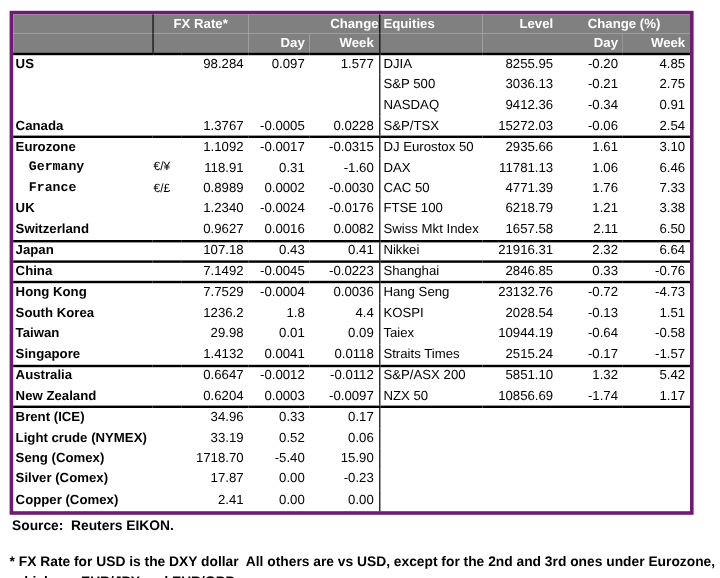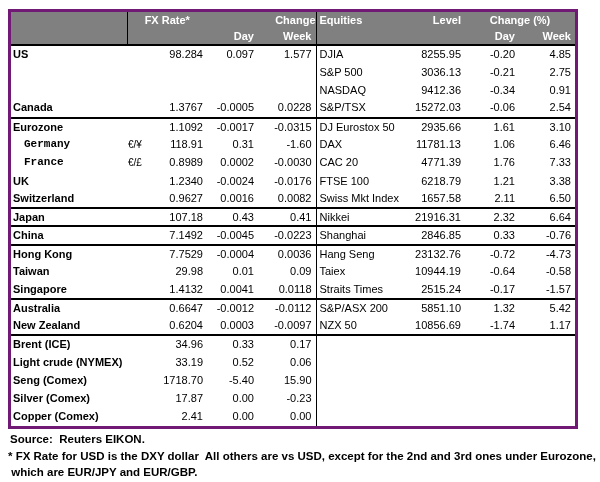--- a/index.html
+++ b/index.html
@@ -50,21 +50,21 @@
   .h-day, .h-week { text-align: right; padding-right: 4px !important; }
   .h-equities { text-align: left; padding-left: 3px !important; }
   .h-level { text-align: right; padding-right: 4px !important; }
   .h-changepct { text-align: center; }
   .c-name { font-weight: bold; padding-left: 2px !important; }
   .c-name.indent { padding-left: 13px !important; font-family: Liberation Mono, monospace; }
   .c-pair { font-size: 10px; text-align: left; padding-left: 1px !important; }
   .c-num { text-align: right; padding-right: 4px !important; }
   .c-eqname { text-align: left; padding-left: 3px !important; }
   .source-line {
-    margin: 4px 0 3px 2px;
+    margin: 4px 0 16px 2px;
     font-size: 11.5px;
     font-weight: bold;
     white-space: pre-wrap;
   }
   .footnote {
     margin: 3px 0 0 0;
     font-size: 11.5px;
     font-weight: bold;
     line-height: 1.4;
   }
@@ -173,21 +173,21 @@
             <td class="c-num">11781.13</td>
             <td class="c-num">1.06</td>
             <td class="c-num">6.46</td>
           </tr>
           <tr>
             <td class="c-name indent">France</td>
             <td class="c-pair">€/£</td>
             <td class="c-num">0.8989</td>
             <td class="c-num">0.0002</td>
             <td class="c-num">-0.0030</td>
-            <td class="c-eqname divL">CAC 20</td>
+            <td class="c-eqname divL">CAC 50</td>
             <td class="c-num">4771.39</td>
             <td class="c-num">1.76</td>
             <td class="c-num">7.33</td>
           </tr>
           <tr>
             <td class="c-name">UK</td>
             <td class="c-pair"></td>
             <td class="c-num">1.2340</td>
             <td class="c-num">-0.0024</td>
             <td class="c-num">-0.0176</td>
@@ -232,20 +232,31 @@
           <tr class="group-start">
             <td class="c-name">Hong Kong</td>
             <td class="c-pair"></td>
             <td class="c-num">7.7529</td>
             <td class="c-num">-0.0004</td>
             <td class="c-num">0.0036</td>
             <td class="c-eqname divL">Hang Seng</td>
             <td class="c-num">23132.76</td>
             <td class="c-num">-0.72</td>
             <td class="c-num">-4.73</td>
+          </tr>
+          <tr>
+            <td class="c-name">South Korea</td>
+            <td class="c-pair"></td>
+            <td class="c-num">1236.2</td>
+            <td class="c-num">1.8</td>
+            <td class="c-num">4.4</td>
+            <td class="c-eqname divL">KOSPI</td>
+            <td class="c-num">2028.54</td>
+            <td class="c-num">-0.13</td>
+            <td class="c-num">1.51</td>
           </tr>
           <tr>
             <td class="c-name">Taiwan</td>
             <td class="c-pair"></td>
             <td class="c-num">29.98</td>
             <td class="c-num">0.01</td>
             <td class="c-num">0.09</td>
             <td class="c-eqname divL">Taiex</td>
             <td class="c-num">10944.19</td>
             <td class="c-num">-0.64</td>

